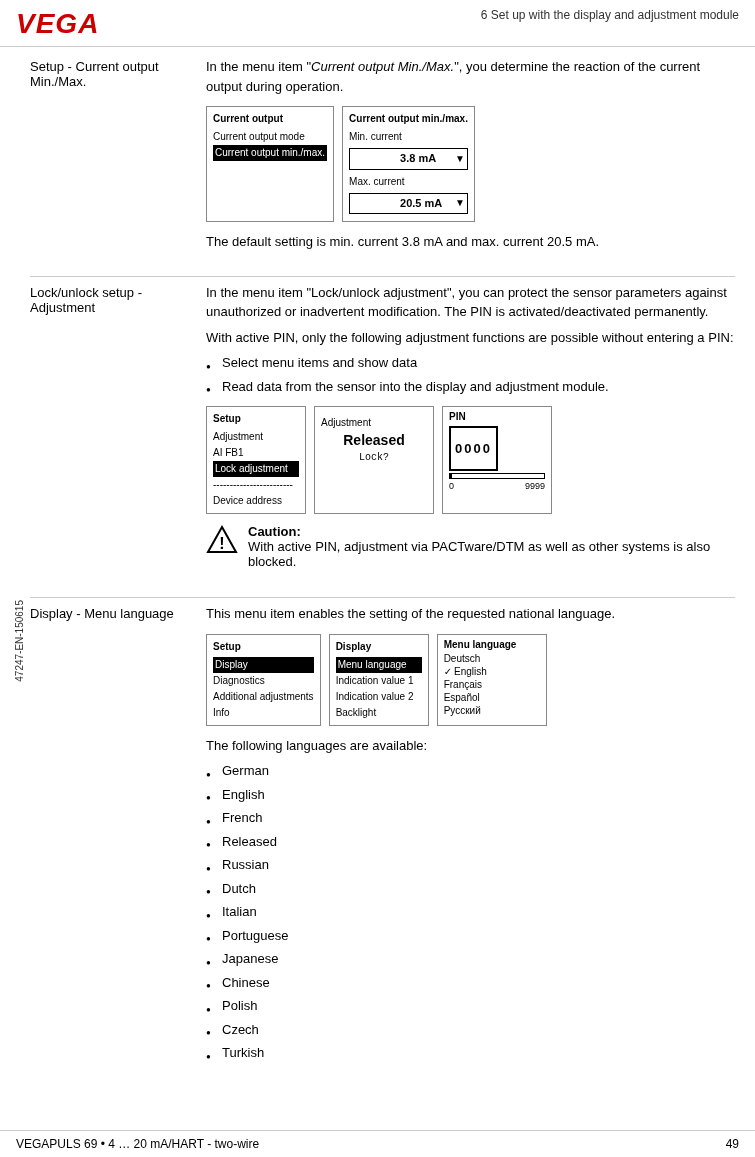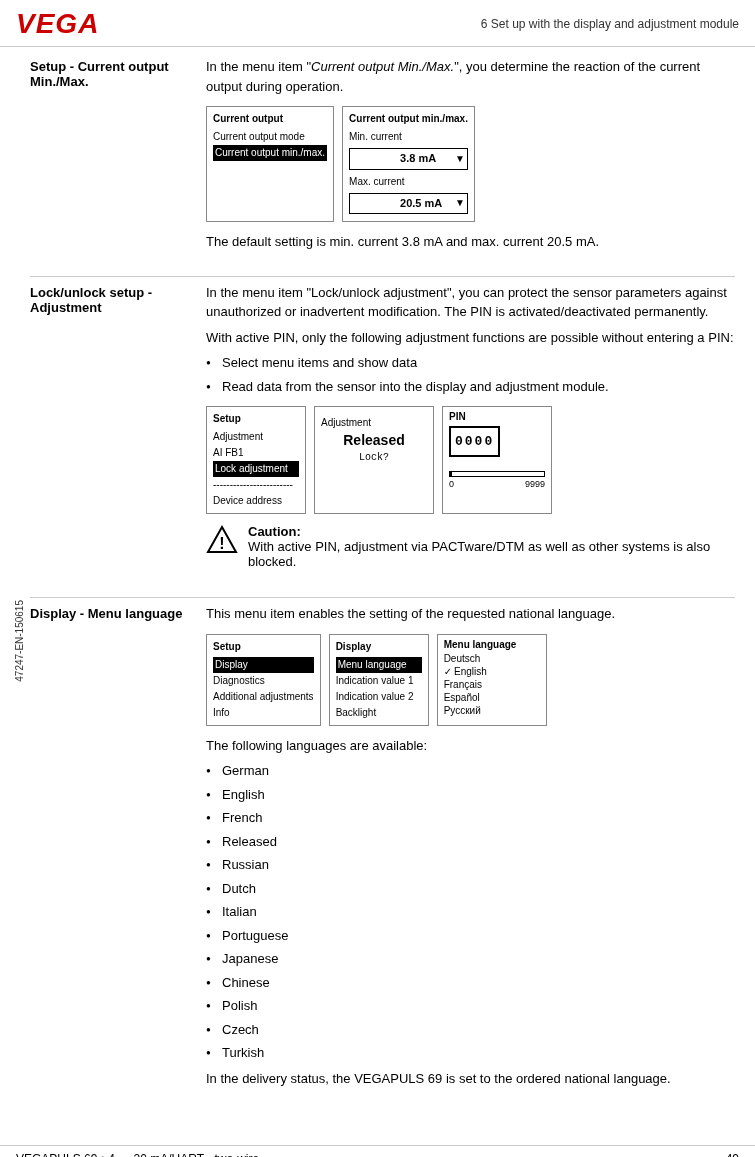--- a/index.html
+++ b/index.html
@@ -10,21 +10,21 @@
       font-size: 13px;
       color: #000;
       background: #fff;
       position: relative;
     }
 
     
     .header {
       display: flex;
       justify-content: space-between;
-      align-items: center;
+      align-items: flex-start;
       padding: 8px 16px 6px 16px;
       border-bottom: 1px solid #ccc;
     }
     .logo {
       font-size: 28px;
       font-weight: 900;
       color: #cc0000;
       font-style: italic;
       letter-spacing: 1px;
     }
@@ -70,21 +70,21 @@
 
     
     .section {
       display: flex;
       margin-bottom: 18px;
       gap: 16px;
     }
     .section-label {
       width: 160px;
       min-width: 160px;
-      font-weight: bold;
+      font-weight: normal;
       font-size: 13px;
       padding-top: 2px;
     }
     .section-body {
       flex: 1;
     }
     .section-body p {
       margin-bottom: 6px;
       line-height: 1.5;
     }
@@ -161,27 +161,26 @@
       font-size: 10px;
       padding: 4px 6px;
       min-width: 110px;
     }
     .pin-box .pin-title {
       font-weight: bold;
       margin-bottom: 4px;
     }
     .pin-box .pin-input {
       border: 2px solid #000;
-      padding: 6px 4px;
+      padding: 13px 4px;
       font-size: 13px;
       font-weight: bold;
       letter-spacing: 2px;
       display: inline-block;
-      margin-bottom: 12px;
-      font-family: Liberation Mono, monospace;
+      margin-bottom: 0;
     }
     .pin-box .pin-range {
       display: flex;
       justify-content: space-between;
       font-size: 9px;
     }
     .pin-bar {
       height: 6px;
       border: 1px solid #000;
       margin: 2px 0;
@@ -208,21 +207,21 @@
     }
 
     
     .bullet-list {
       list-style: none;
       padding: 0;
       margin: 6px 0;
     }
     .bullet-list li {
       display: flex;
-      align-items: flex-start;
+      align-items: flex-end;
       gap: 6px;
       margin-bottom: 4px;
       line-height: 1.5;
     }
     .bullet-list li::before {
       content: "●";
       font-size: 8px;
       margin-top: 4px;
       min-width: 10px;
     }
@@ -439,21 +438,20 @@
             <span>Polish</span>
           </li>
         <li>
             <span>Czech</span>
           </li>
         <li>
             <span>Turkish</span>
           </li>
       </ul>
 
-      <p>In the delivery status, the VEGAPULS 69 is set to the ordered national language.</p>
     </div>
   </div>
 
 </div>
 
 <div class="footer">
   <span>VEGAPULS 69 • 4 … 20 mA/HART - two-wire</span>
   <span>49</span>
 </div>
 

